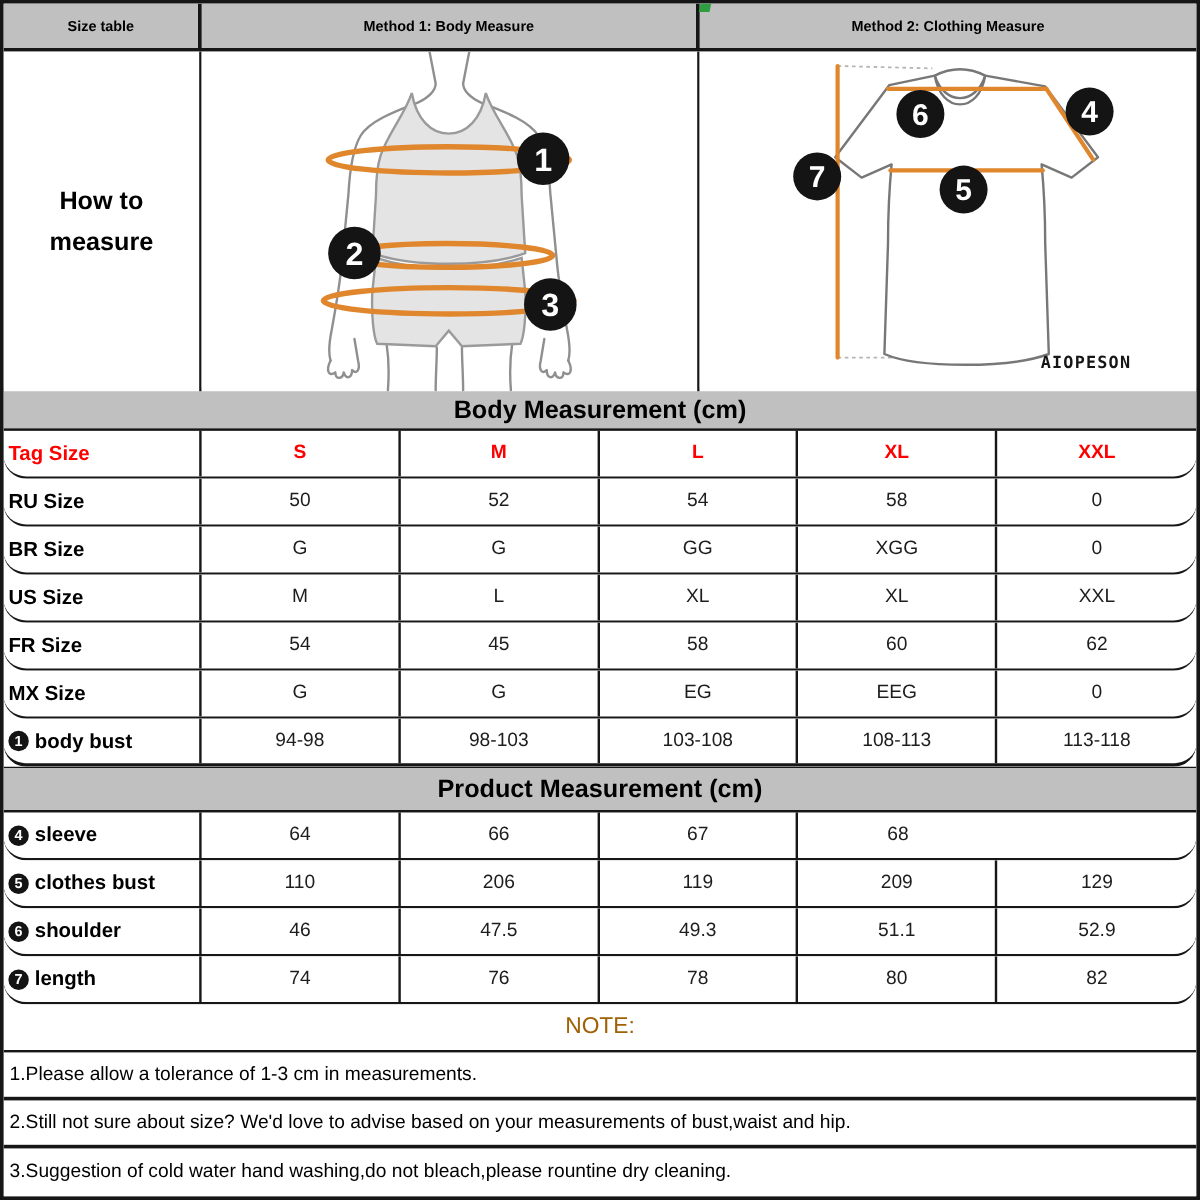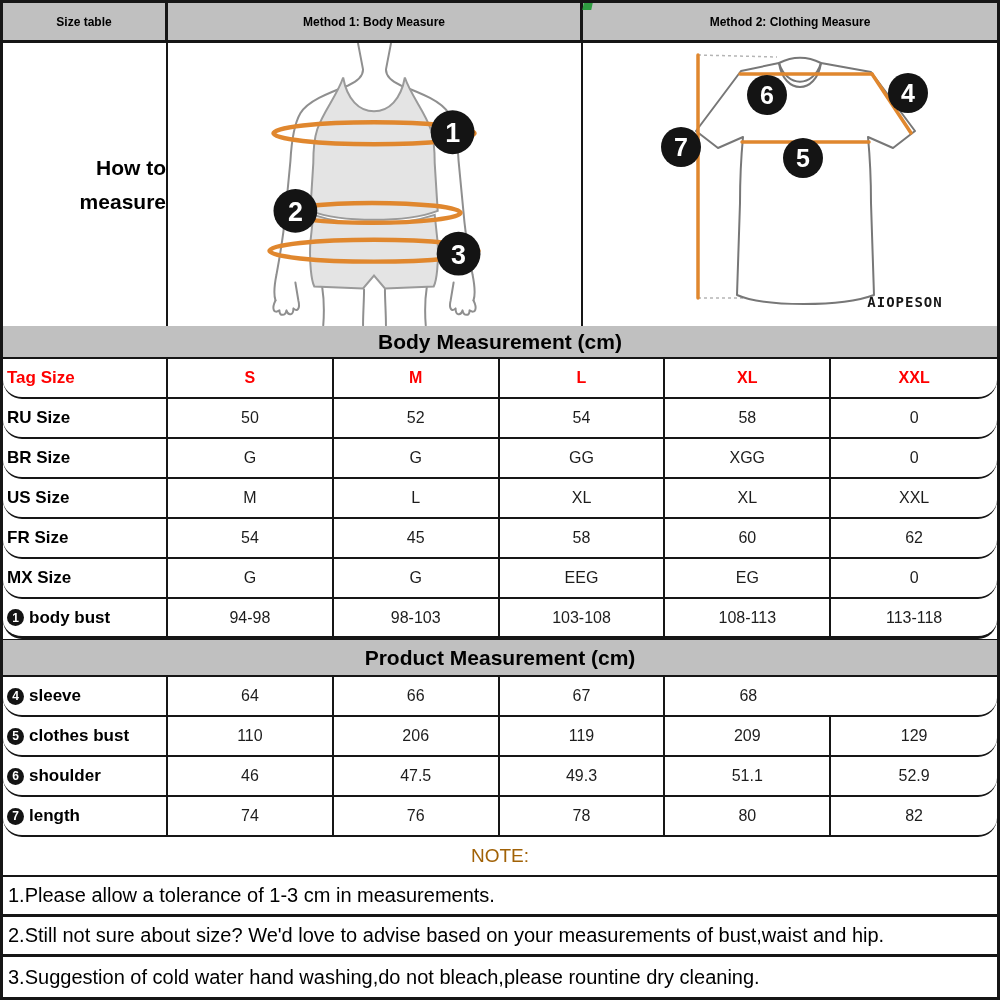--- a/index.html
+++ b/index.html
@@ -13,21 +13,21 @@
   .top-header { height:40px; background:#c0c0c0; border-bottom:3px solid #161616; }
   .top-header .hcell {
     display:flex; align-items:center; justify-content:center;
     font-weight:bold; font-size:12px; border-right:3px solid #161616;
   }
   .top-header .hcell:last-child { border-right:none; }
 
   .illus-row { height:283px; border-bottom:3px solid #161616; }
   .illus-cell { border-right:2px solid #161616; position:relative; background:#fff; }
   .illus-cell:last-child { border-right:none; }
-  .howto { display:flex; flex-direction:column; align-items:flex-end; justify-content:center; gap:10px;
+  .howto { display:flex; flex-direction:column; align-items:center; justify-content:center; gap:10px;
            font-weight:bold; font-size:21px; }
   .illus-cell svg { display:block; width:100%; height:100%; }
 
   .band { height:33px; background:#c0c0c0; border-bottom:2px solid #161616;
           display:flex; align-items:center; justify-content:center;
           font-weight:bold; font-size:21px; }
   .band.b2 { height:38px; border-top:1px solid #161616; }
 
   .trow { display:grid; grid-template-columns:165px repeat(5,1fr);
           height:40px; border-bottom:2px solid #161616;border-radius:19px; }
@@ -40,21 +40,21 @@
   .red { color:#fe0000 !important; }
   .th-row .cell { font-weight:bold; font-size:16px; }
 
   .mk { width:17px; height:17px; border-radius:50%; background:#141414; color:#fff;
         font-size:12px; font-weight:bold; display:inline-flex; align-items:center;
         justify-content:center; flex:0 0 auto; }
 
   .note-band { height:40px; display:flex; align-items:center; justify-content:center;
                color:#a16207; font-size:19px; border-bottom:2px solid #161616; }
   .note-line { height:40px; display:flex; align-items:center; padding-left:5px;
-               font-size:20px; border-bottom:3px solid #161616; }
+               font-size:16px; border-bottom:3px solid #161616; }
   .note-line:last-child { border-bottom:none; }
 
   .green-artifact { position:absolute; left:580px; top:0; width:9px; height:7px;
                     background:#2f9e41; transform:skewX(-12deg); }
 
   .brand-text { font-family:"DejaVu Sans Mono", monospace; font-weight:bold; }
 </style>
 </head>
 <body>
 
@@ -174,22 +174,22 @@
     <div class="cell">45</div>
     <div class="cell">58</div>
     <div class="cell">60</div>
     <div class="cell">62</div>
   </div>
 
   <div class="trow">
     <div class="cell label">MX Size</div>
     <div class="cell">G</div>
     <div class="cell">G</div>
+    <div class="cell">EG</div>
     <div class="cell">EEG</div>
-    <div class="cell">EG</div>
     <div class="cell">0</div>
   </div>
 
   <div class="trow thick">
     <div class="cell label">
       <span class="mk">1</span>
       <span>body bust</span>
     </div>
     <div class="cell">94-98</div>
     <div class="cell">98-103</div>

